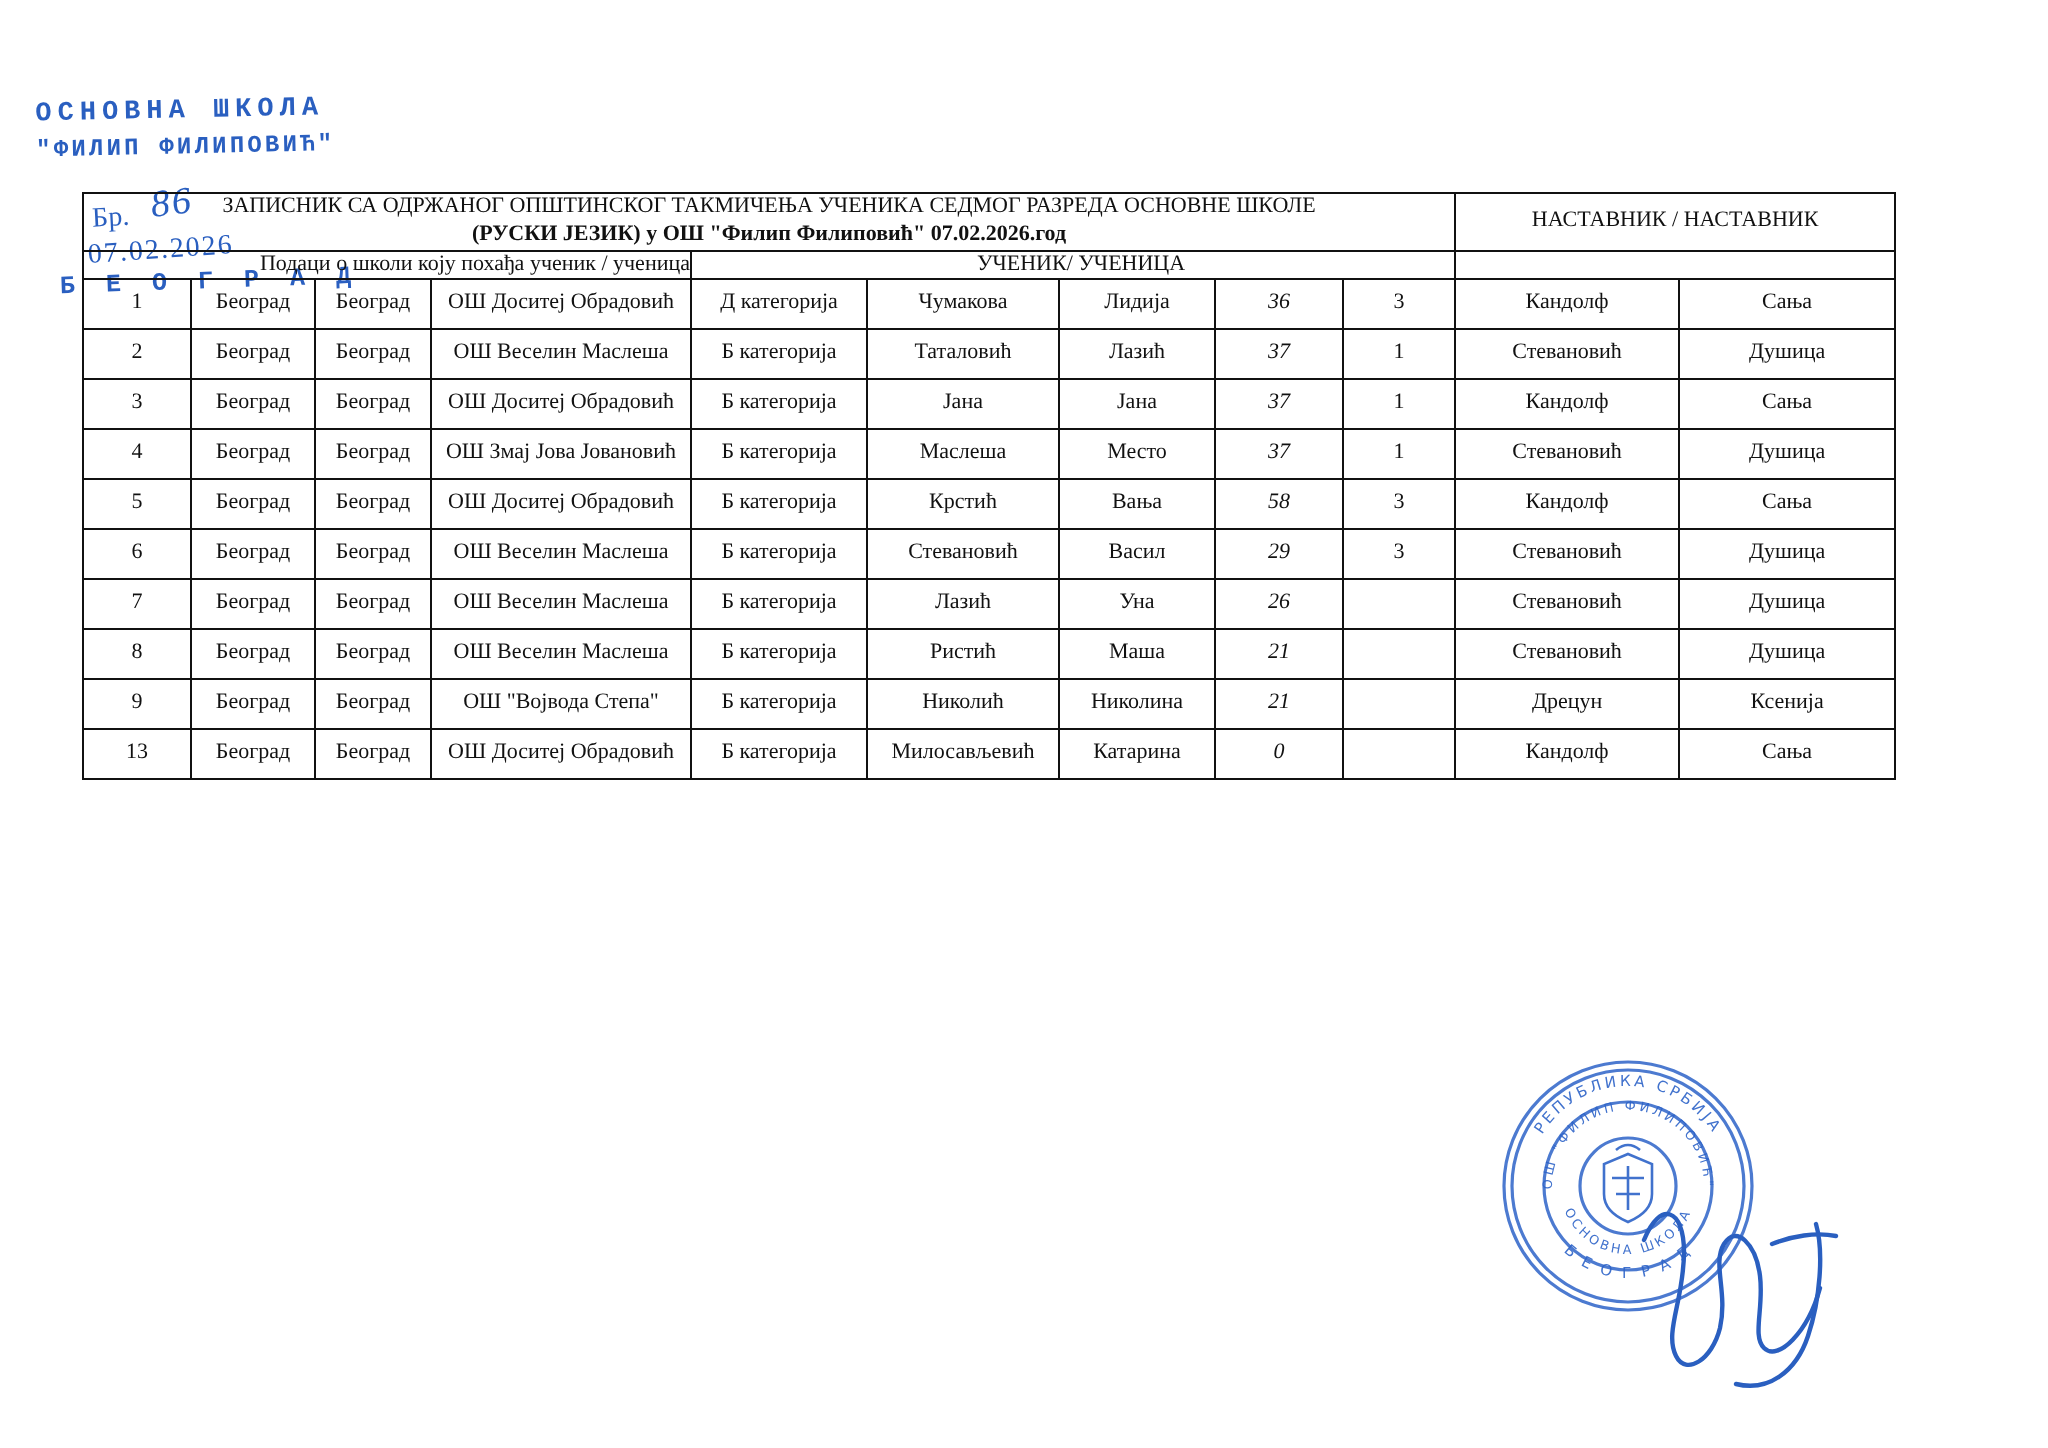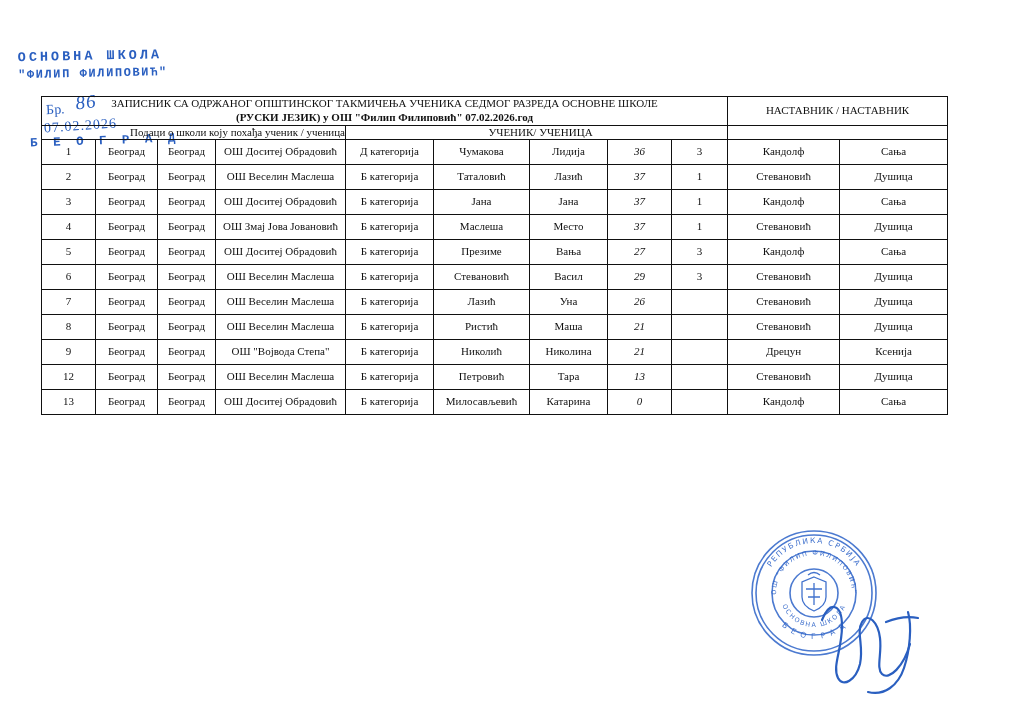--- a/index.html
+++ b/index.html
@@ -262,23 +262,23 @@
       <td class="row-cell place-cell">1</td>
       <td class="row-cell">Стевановић</td>
       <td class="row-cell">Душица</td>
     </tr>
     <tr>
       <td class="row-cell idx-cell">5</td>
       <td class="row-cell">Београд</td>
       <td class="row-cell">Београд</td>
       <td class="row-cell school-cell">ОШ Доситеј Обрадовић</td>
       <td class="row-cell cat-cell">Б категорија</td>
-      <td class="row-cell name-cell">Презиме</td>
+      <td class="row-cell name-cell">Крстић</td>
       <td class="row-cell name-cell">Вања</td>
-      <td class="row-cell score-cell">27</td>
+      <td class="row-cell score-cell">58</td>
       <td class="row-cell place-cell">3</td>
       <td class="row-cell">Кандолф</td>
       <td class="row-cell">Сања</td>
     </tr>
     <tr>
       <td class="row-cell idx-cell">6</td>
       <td class="row-cell">Београд</td>
       <td class="row-cell">Београд</td>
       <td class="row-cell school-cell">ОШ Веселин Маслеша</td>
       <td class="row-cell cat-cell">Б категорија</td>
@@ -320,33 +320,20 @@
       <td class="row-cell">Београд</td>
       <td class="row-cell">Београд</td>
       <td class="row-cell school-cell">ОШ "Војвода Степа"</td>
       <td class="row-cell cat-cell">Б категорија</td>
       <td class="row-cell name-cell">Николић</td>
       <td class="row-cell name-cell">Николина</td>
       <td class="row-cell score-cell">21</td>
       <td class="row-cell place-cell"></td>
       <td class="row-cell">Дрецун</td>
       <td class="row-cell">Ксенија</td>
-    </tr>
-    <tr>
-      <td class="row-cell idx-cell">12</td>
-      <td class="row-cell">Београд</td>
-      <td class="row-cell">Београд</td>
-      <td class="row-cell school-cell">ОШ Веселин Маслеша</td>
-      <td class="row-cell cat-cell">Б категорија</td>
-      <td class="row-cell name-cell">Петровић</td>
-      <td class="row-cell name-cell">Тара</td>
-      <td class="row-cell score-cell">13</td>
-      <td class="row-cell place-cell"></td>
-      <td class="row-cell">Стевановић</td>
-      <td class="row-cell">Душица</td>
     </tr>
     <tr>
       <td class="row-cell idx-cell">13</td>
       <td class="row-cell">Београд</td>
       <td class="row-cell">Београд</td>
       <td class="row-cell school-cell">ОШ Доситеј Обрадовић</td>
       <td class="row-cell cat-cell">Б категорија</td>
       <td class="row-cell name-cell">Милосављевић</td>
       <td class="row-cell name-cell">Катарина</td>
       <td class="row-cell score-cell">0</td>

